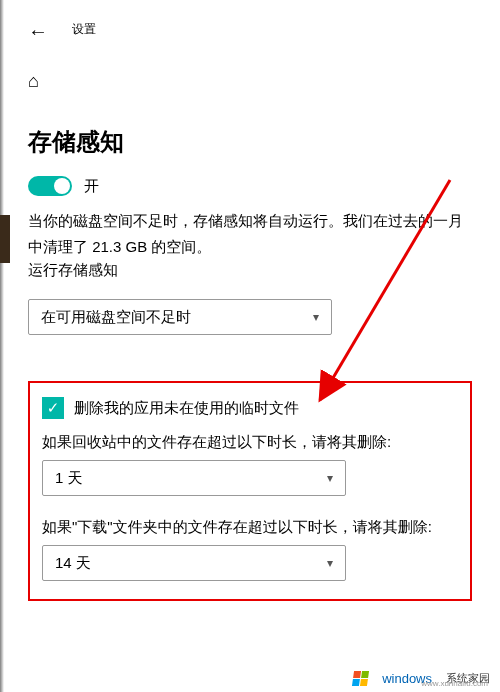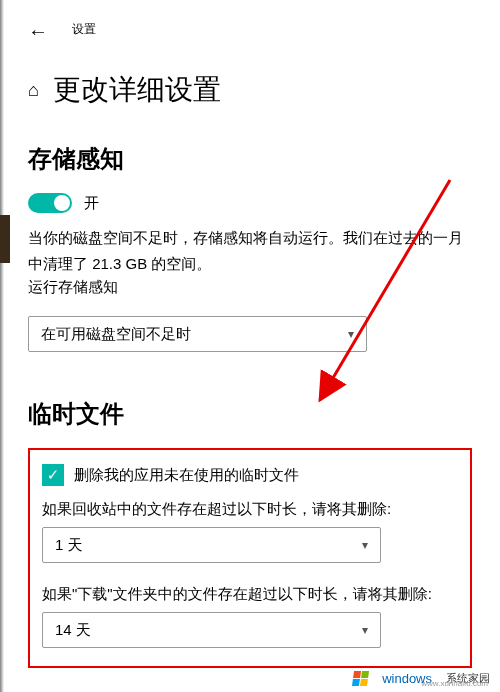--- a/index.html
+++ b/index.html
@@ -62,21 +62,21 @@
       border-radius: 50%;
     }
     .toggle-label { font-size: 15px; }
     .desc {
       font-size: 15px;
       line-height: 1.7;
       margin-bottom: 2px;
     }
     .field-label { font-size: 15px; margin-bottom: 19px; }
     .select {
-      width: 339px;
+      width: 304px;
       height: 36px;
       border: 1px solid #999;
       border-radius: 2px;
       display: flex;
       align-items: center;
       justify-content: space-between;
       padding: 0 12px;
       cursor: pointer;
       font-size: 15px;
       background: #fff;
@@ -159,42 +159,40 @@
   <div class="left-shadow"></div>
   <div class="left-dark"></div>
 
   <div class="topbar">
     <span class="back-arrow">←</span>
     <span class="settings-label">设置</span>
   </div>
 
   <div class="title-row">
     <span class="home-icon">⌂</span>
-    <h1 class="page-title">更改详细设置</h1>
   </div>
 
   <h2 class="section-heading">存储感知</h2>
 
   <div class="toggle-row">
     <div class="toggle">
       <div class="toggle-knob"></div>
     </div>
     <span class="toggle-label">开</span>
   </div>
 
   <p class="desc">当你的磁盘空间不足时，存储感知将自动运行。我们在过去的一月中清理了 21.3 GB 的空间。</p>
 
   <div class="field-label">运行存储感知</div>
   <div class="select">
     <span>在可用磁盘空间不足时</span>
     <span class="chevron">▾</span>
   </div>
 
   <div class="section2">
-    <h2 class="section-heading">临时文件</h2>
 
     <div class="redbox">
       <div class="checkbox-row">
         <div class="checkbox">
           <span>✓</span>
         </div>
         <span class="checkbox-label">删除我的应用未在使用的临时文件</span>
       </div>
 
       <div class="qlabel">如果回收站中的文件存在超过以下时长，请将其删除:</div>

